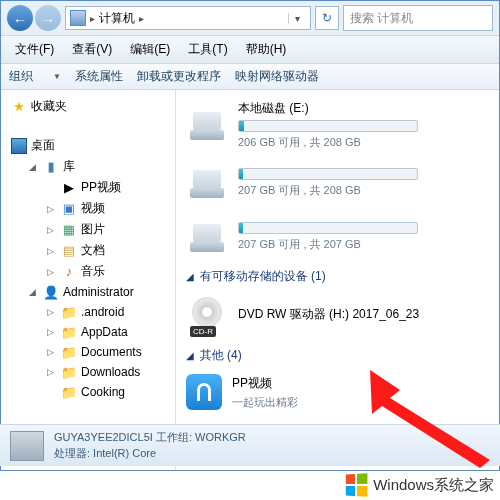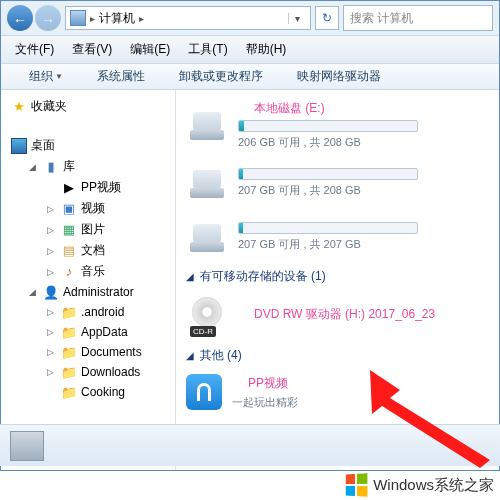--- a/index.html
+++ b/index.html
@@ -11,21 +11,21 @@
 .nav-btn.disabled { opacity: 0.4; }
 .breadcrumb { flex: 1; background: #fff; border: 1px solid #a0b8d0; height: 24px; display: flex; align-items: center; padding: 0 4px; gap: 4px; }
 .bc-icon { width: 16px; height: 16px; background: linear-gradient(#bcd5ee, #6a9cc8); border: 1px solid #5a8cc2; }
 .bc-sep { color: #555; font-size: 10px; }
 .bc-drop { width: 18px; text-align: center; color: #555; font-size: 10px; border-left: 1px solid #ccc; }
 .refresh { width: 24px; height: 24px; background: #fff; border: 1px solid #a0b8d0; display: flex; align-items: center; justify-content: center; color: #2c6fb5; }
 .search { width: 150px; background: #fff; border: 1px solid #a0b8d0; height: 24px; display: flex; align-items: center; padding: 12px 6px; color: #888; gap: 4px; }
 .menu-bar { display: flex; background: linear-gradient(#f4f8fc, #e4ecf4); padding: 2px 6px; gap: 2px; border-top: 1px solid #c8d8e8; border-bottom: 1px solid #c8d8e8; }
 .menu-item { padding: 3px 8px; }
 .toolbar { display: flex; background: linear-gradient(#f8fbfe, #e8f0f8); padding: 4px 8px; gap: 14px; border-bottom: 1px solid #c8d8e8; align-items: center; }
-.tool-item { display: flex; align-items: center; gap: 2px; color: #1a3c5a; margin-left: 20px; }
+.tool-item { display: flex; align-items: center; gap: 20px; color: #1a3c5a; }
 .tool-drop { font-size: 8px; color: #555; }
 .content { display: flex; height: 380px; background: #fff; }
 .sidebar { width: 175px; border-right: 1px solid #d8e0e8; overflow: hidden; padding: 6px 2px; }
 .tree-item { display: flex; align-items: center; padding: 2px 4px; gap: 4px; cursor: default; }
 .tree-item.lvl1 { padding-left: 8px; }
 .tree-item.lvl2 { padding-left: 26px; }
 .tree-item.lvl3 { padding-left: 44px; }
 .tree-arrow { width: 10px; font-size: 9px; color: #666; }
 .tree-icon { width: 16px; height: 16px; display: inline-flex; align-items: center; justify-content: center; font-size: 13px; }
 .star { color: #f5b500; }
@@ -34,21 +34,21 @@
 .folder { color: #f5c060; }
 .main { flex: 1; overflow: hidden; padding: 4px 0; }
 .drive-row { display: flex; align-items: center; padding: 6px 10px; gap: 10px; }
 .drive-icon { width: 42px; height: 42px; display: flex; align-items: center; justify-content: center; font-size: 30px; color: #9aaabb; position: relative; }
 .drive-icon.hdd::after { content: ""; position: absolute; width: 34px; height: 10px; background: linear-gradient(#d0d8e0,#a0b0c0); bottom: 6px; border-radius: 2px; }
 .drive-icon.hdd::before { content: ""; position: absolute; width: 28px; height: 18px; background: linear-gradient(#e8eef4,#c8d4e0); top: 8px; border-radius: 2px; }
 .cd-icon { width: 42px; height: 42px; position: relative; }
 .cd-disc { width: 30px; height: 30px; border-radius: 50%; background: radial-gradient(circle, #fff 20%, #d0d0d0 25%, #e8e8e8 60%, #b0b0b0 100%); margin: 2px auto; }
 .cd-label { position: absolute; bottom: 0; left: 4px; background: #333; color: #fff; font-size: 8px; padding: 1px 3px; border-radius: 2px; }
 .drive-info { flex: 1; }
-.drive-name { color: #ec4899; margin-bottom: 3px; margin-left: 16px; }
+.drive-name { color: #000000; margin-bottom: 3px; }
 .drive-bar { width: 180px; height: 12px; border: 1px solid #b8c8d8; background: #f0f4f8; border-radius: 2px; overflow: hidden; margin-bottom: 3px; }
 .drive-fill { height: 100%; background: linear-gradient(#3fc5d8, #1a95b0); }
 .drive-stats { color: #6a7a8a; font-size: 11px; }
 .section-hdr { display: flex; align-items: center; padding: 4px 10px; gap: 6px; color: #1a3c7a; }
 .section-arrow { font-size: 10px; }
 .pp-icon { width: 36px; height: 36px; background: linear-gradient(#4ab0f5, #1a80d5); border-radius: 6px; display: flex; align-items: center; justify-content: center; }
 .pp-inner { width: 14px; height: 18px; border: 3px solid #fff; border-bottom: none; border-radius: 7px 7px 0 0; }
 .status-bar { position: absolute; bottom: 34px; left: 0; right: 0; height: 42px; background: linear-gradient(#f0f6fc, #dce8f4); border-top: 1px solid #c8d8e8; display: flex; align-items: center; padding: 4px 10px; gap: 10px; }
 .status-icon { width: 34px; height: 30px; background: linear-gradient(#d0d8e0,#a0b0c0); border: 1px solid #8898a8; }
 .status-text { font-size: 11px; color: #3a5c7a; line-height: 1.4; }
@@ -234,20 +234,24 @@
           <div class="drive-name">PP视频</div>
           <div class="drive-stats">一起玩出精彩</div>
         </div>
       </div>
     </div>
   </div>
 </div>
 
 <div class="status-bar">
   <div class="status-icon"></div>
+  <div class="status-text">
+    <div>GUYA3YEE2DICL5I 工作组: WORKGR</div>
+    <div>处理器: Intel(R) Core</div>
+  </div>
 </div>
 
 <div class="red-arrow">
   <svg width="160" height="110">
       <polygon points="10,10 40,30 30,38 130,100 120,108 22,46 12,54" fill="#ff1a1a"></polygon>
     </svg>
 </div>
 
 <div class="watermark">
   <div class="win-logo">

